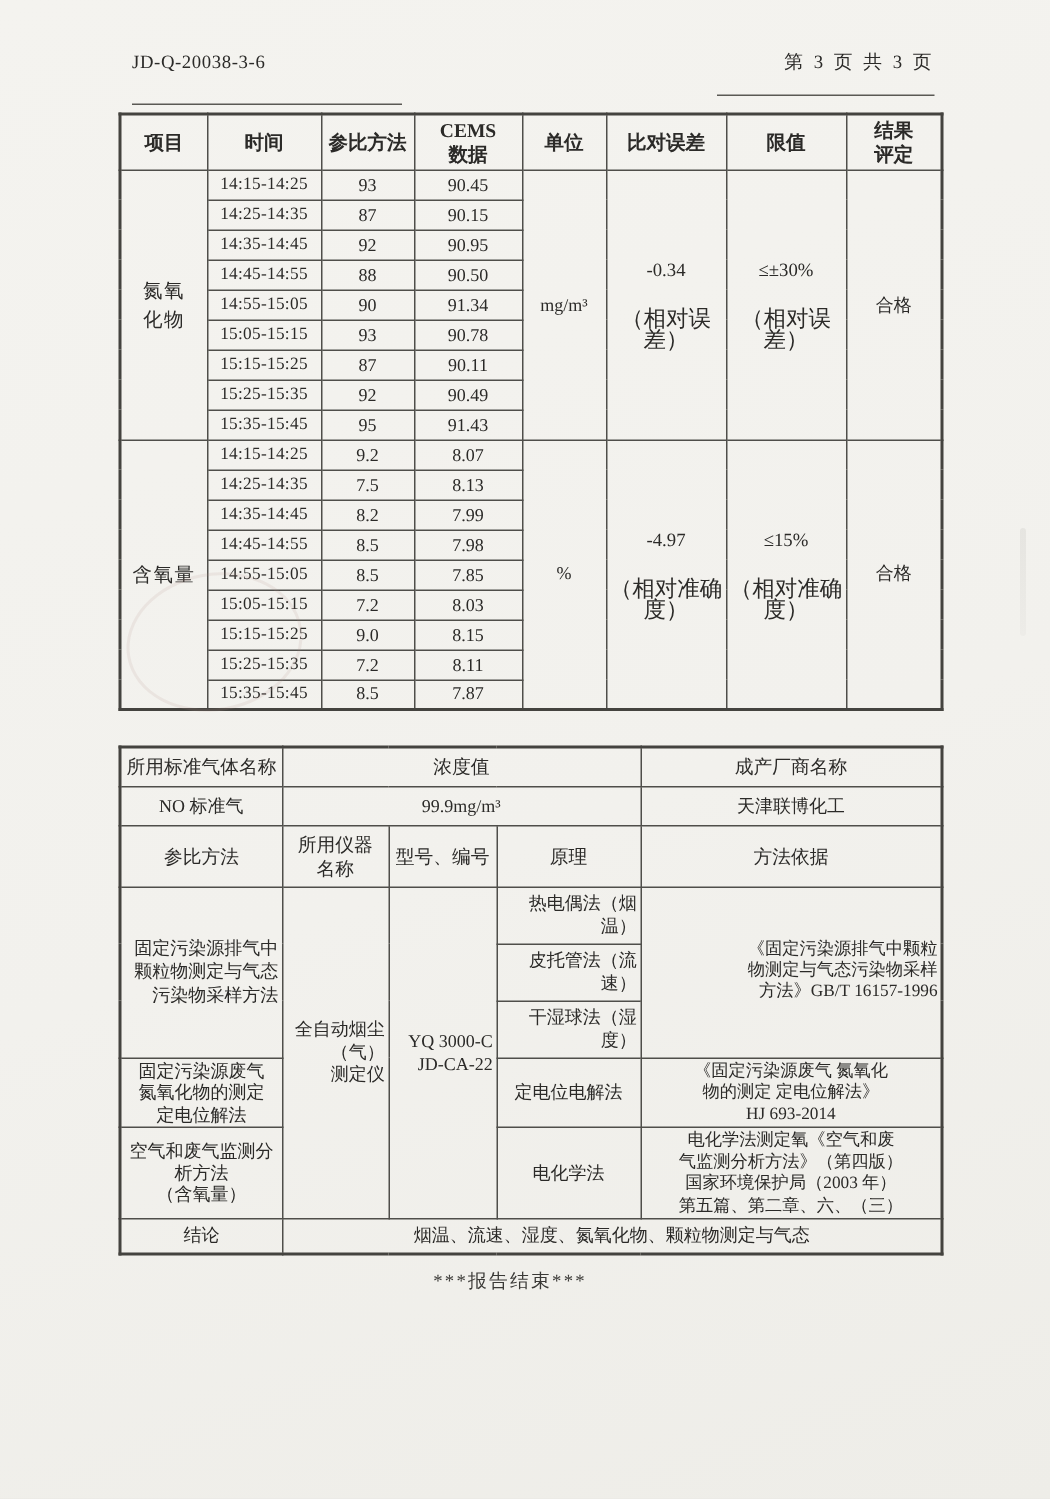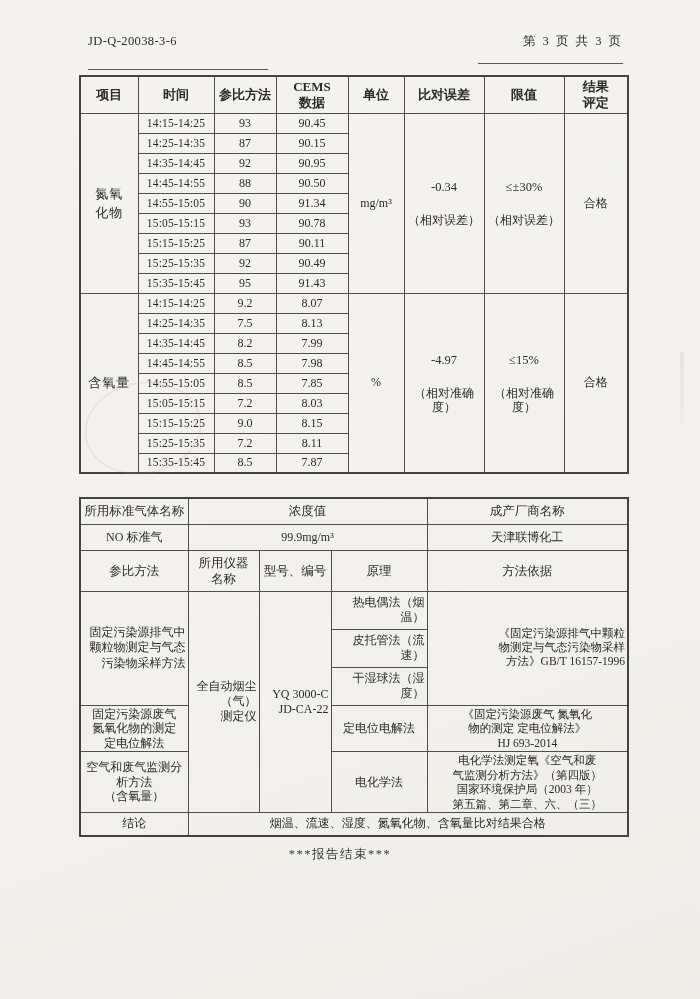--- a/index.html
+++ b/index.html
@@ -35,21 +35,21 @@
     white-space: pre-line; line-height: 15px;
     padding: 1px 2px;
     color: #2b2a28;
   }
   .t1 { position: absolute; left: 79px; top: 75px; width: 548px; border: 2px solid #44433f; }
   .t1 thead th { font-weight: bold; font-size: 13px; height: 37px; line-height: 16px; }
   .t1 td.rowcell { height: 20px; line-height: 13px; }
   .t1 .c-time { font-size: 11.5px; letter-spacing: .2px; }
   .t1 .c-item { font-size: 13px; line-height: 19px; letter-spacing: 1px; }
   .t1 .val-main { font-size: 12.5px; line-height: 16px; }
-  .t1 .val-note { font-size: 12px; line-height: 14px; margin-top: 3px; }
+  .t1 .val-note { font-size: 15px; line-height: 14px; margin-top: 3px; }
   .t2 { position: absolute; left: 79px; top: 497px; width: 548px; border: 2px solid #44433f; }
   .t2 .th { font-weight: normal; font-size: 12.5px; }
   .t2 .r1 td { height: 26px; }
   .t2 .r2 td { height: 26px; }
   .t2 .r3 td { height: 41px; line-height: 16px; }
   .t2 .p-row td { height: 38px; text-align: right; }
   .t2 .rowB td { height: 44px; line-height: 14.5px; }
   .t2 .rowC td { height: 54px; line-height: 14.5px; }
   .t2 .basis { font-size: 11.5px; line-height: 13.8px; }
   .t2 .refm { line-height: 15.5px; }
@@ -284,21 +284,21 @@
 析方法
 （含氧量）</td>
         <td>电化学法</td>
         <td class="basis">电化学法测定氧《空气和废
 气监测分析方法》（第四版）
 国家环境保护局（2003 年）
 第五篇、第二章、六、（三）</td>
       </tr>
       <tr class="concl">
         <td>结论</td>
-        <td colspan="4">烟温、流速、湿度、氮氧化物、含氧量比对结果合格</td>
+        <td colspan="4">烟温、流速、湿度、氮氧化物、颗粒物测定与气态</td>
       </tr>
     </tbody>
   </table>
 
   <div class="footer-note">***报告结束***</div>
 
   <div class="stamp"></div>
   <div class="bleed"></div>
 
 </div>

